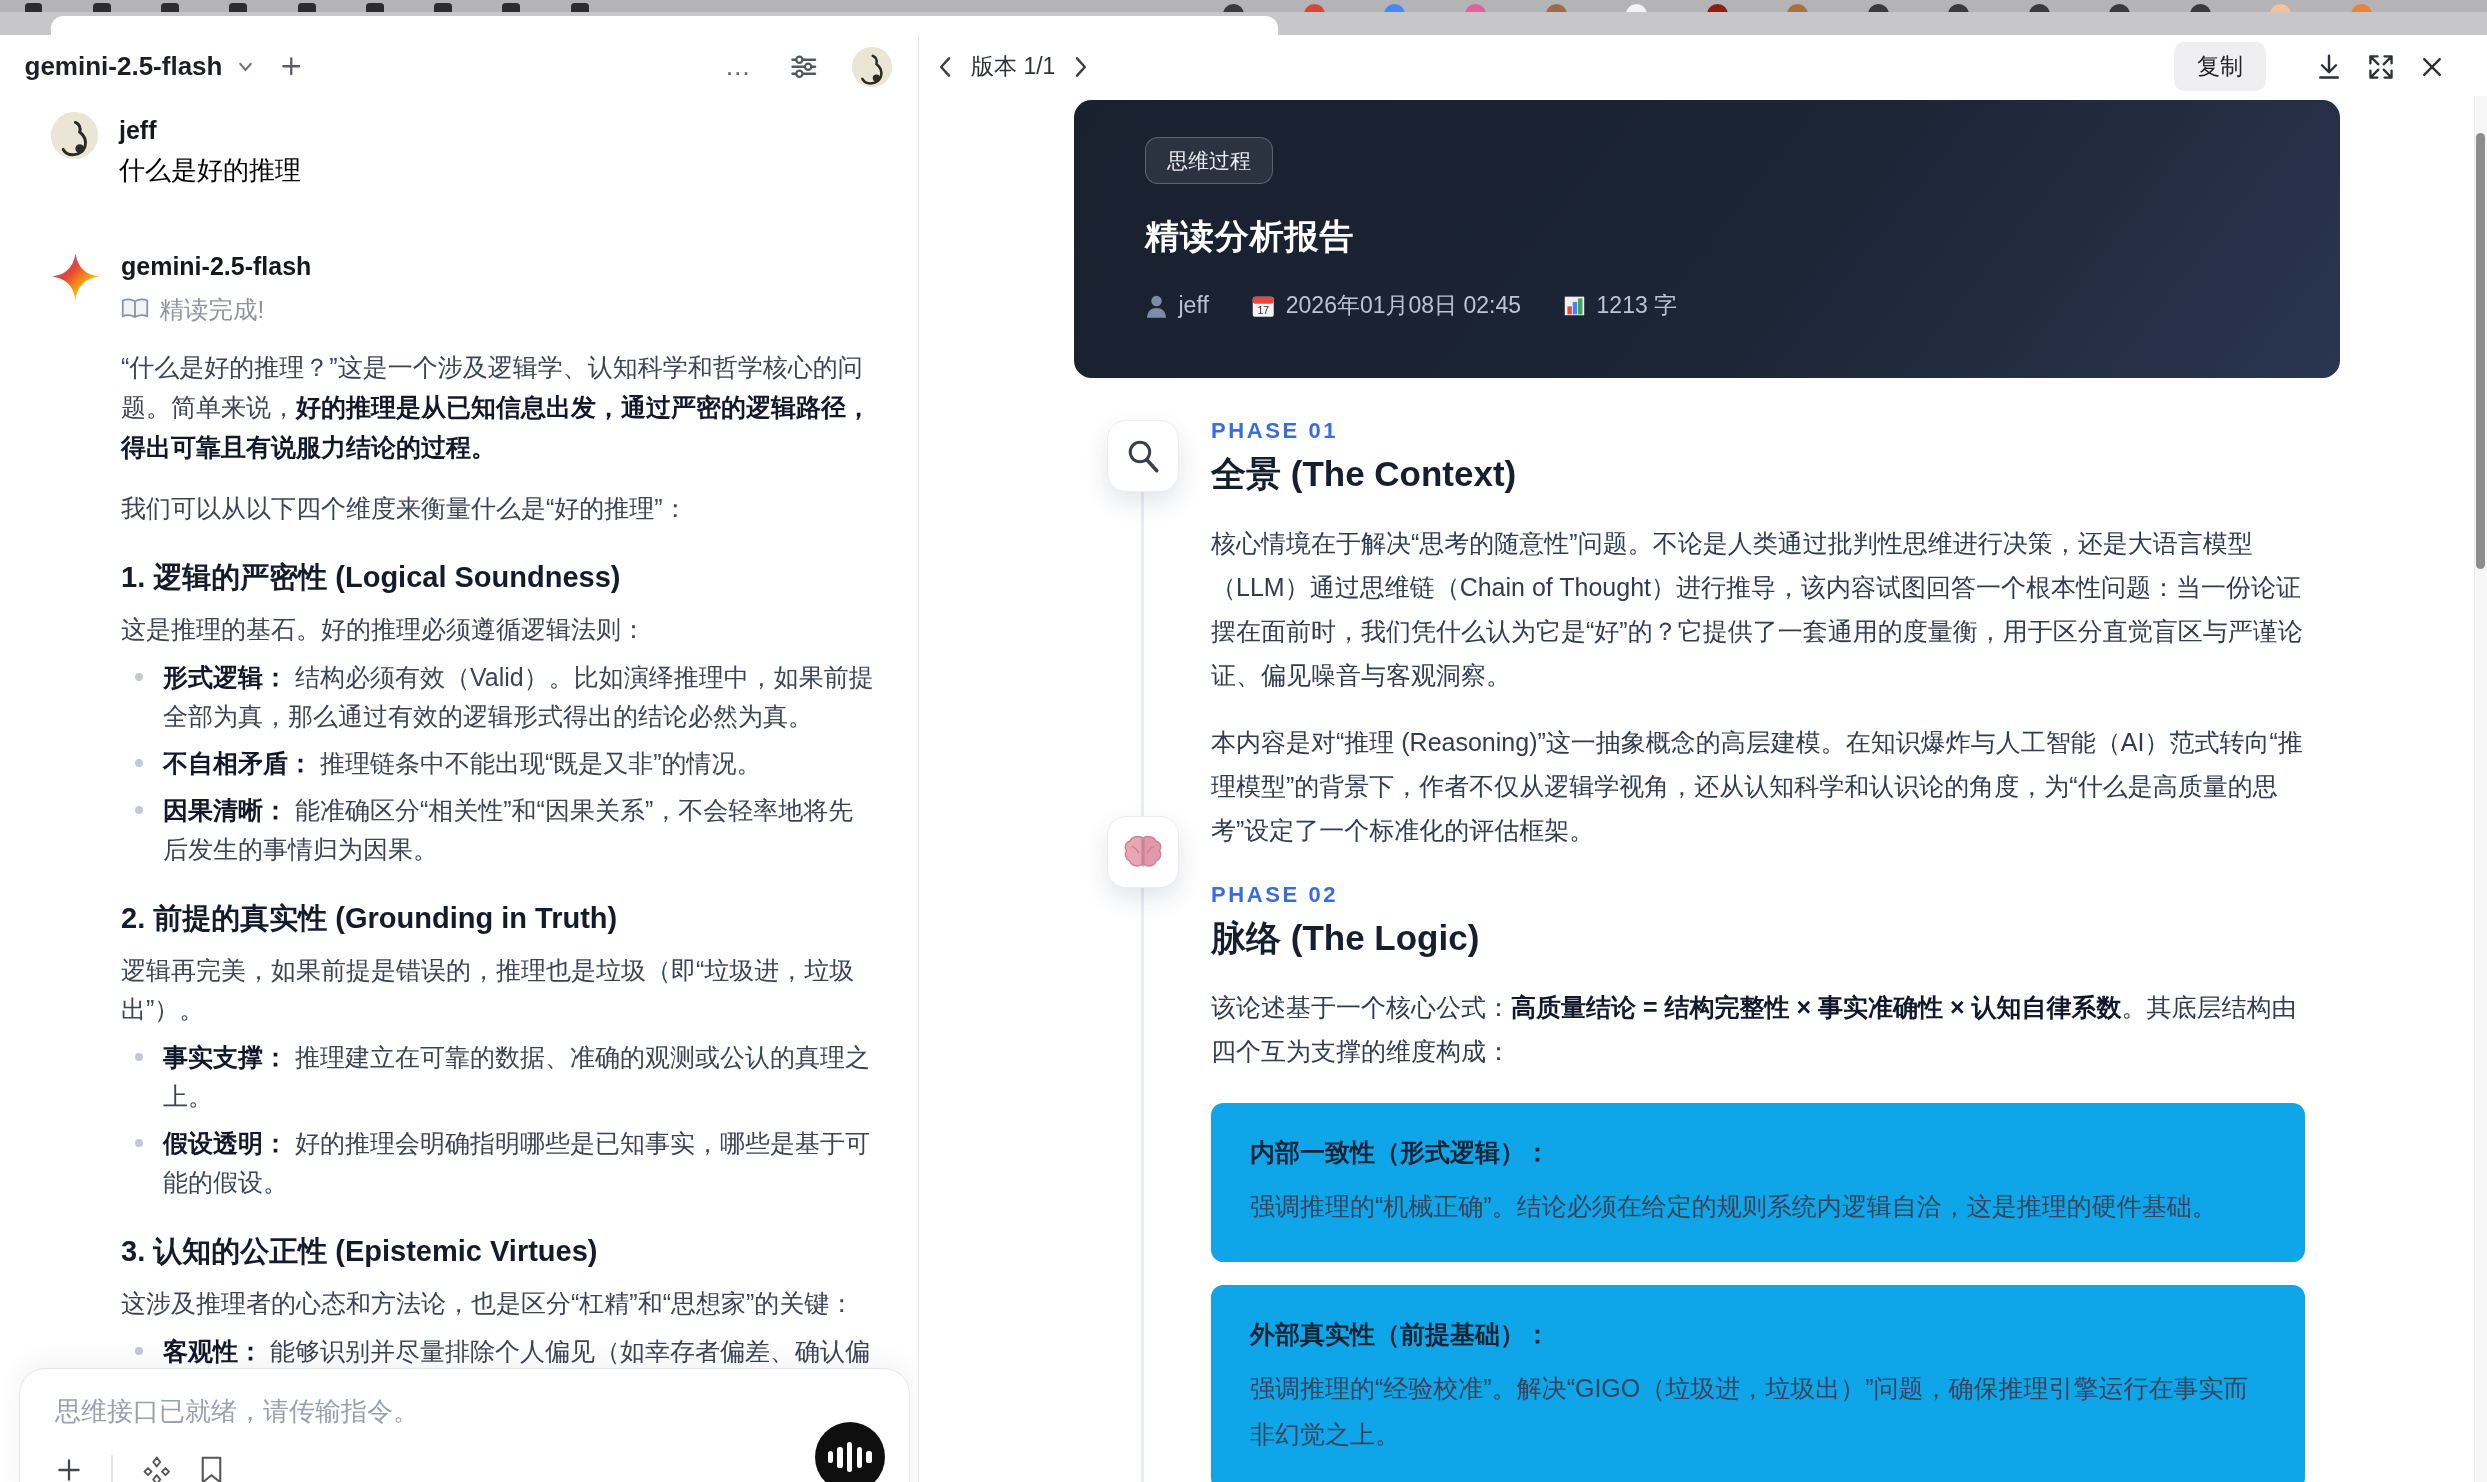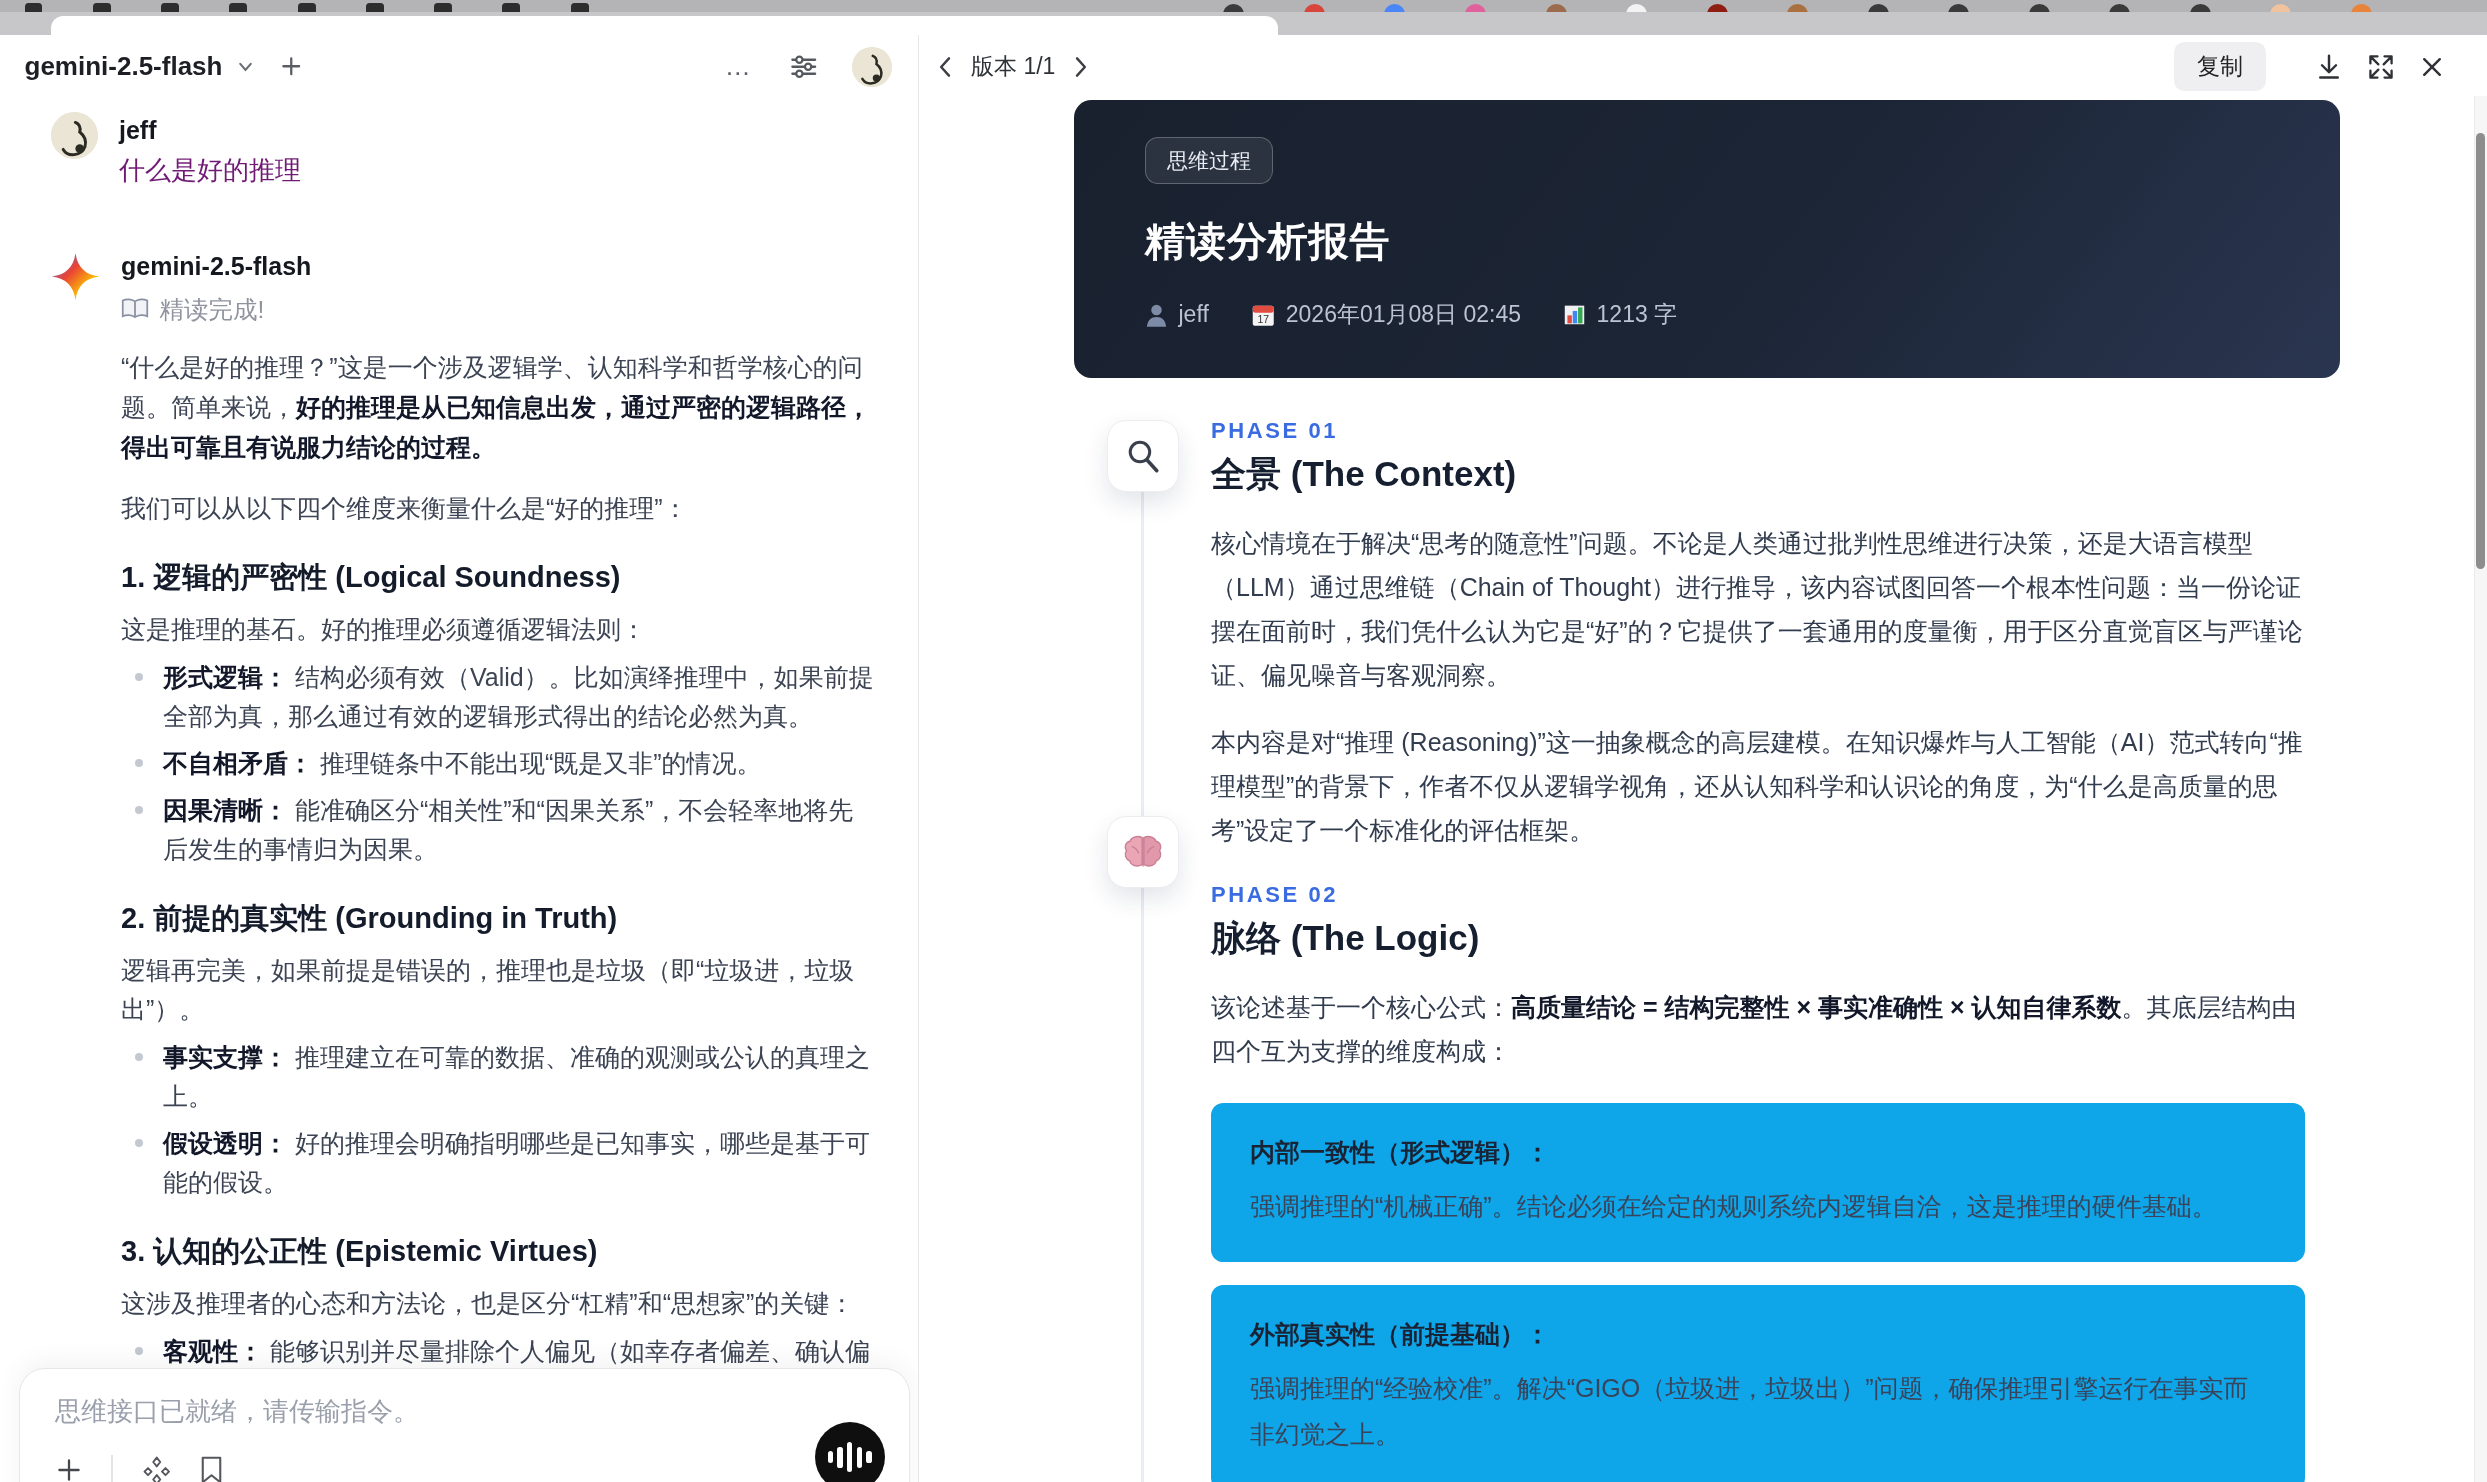--- a/index.html
+++ b/index.html
@@ -23,21 +23,21 @@
   .lp-sp { flex:1; }
   .dots { font-size:26px; color:#5c5f66; letter-spacing:1.8px; margin-right:35px; }
   .sliders { margin-right:33px; display:flex; }
   .avatar-sm { width:40px; height:40px; border-radius:50%; overflow:hidden; background:#eae5d6; }
 
   .chat { padding:14px 44px 0 51px; }
   .msg-row { display:flex; gap:21px; }
   .avatar-lg { width:47px; height:47px; border-radius:50%; overflow:hidden; background:#eae5d6; flex:none; }
   .gem-icon { width:49px; height:49px; flex:none; display:flex; align-items:flex-start; justify-content:center; padding-top:3.5px;}
   .msg-name { font-size:25px; font-weight:bold; color:#15181f; padding-top:3.5px;}
-  .msg-text { font-size:26px; color:#701a75; margin-top:8.8px; }
+  .msg-text { font-size:26px; color:#000000; margin-top:8.8px; }
   .assistant { margin-top:60px; }
   .status { margin-top:12.3px; font-size:24.5px; color:#8e939e; display:flex; align-items:center; gap:10.5px; }
   .para { font-size:25px; line-height:40px; color:#3c4454; margin-top:21px; }
   .para b, .term { color:#12182a; }
   .sec-h { font-size:29px; font-weight:bold; color:#141b2a; margin:30px 0 0; }
   .sec-intro { font-size:25px; line-height:39px; color:#3c4454; margin-top:12.3px; }
   ul.bullets { list-style:none; margin-top:8.8px; }
   ul.bullets li { position:relative; padding-left:42px; font-size:25px; line-height:39px; color:#3c4454; margin:7.9px 0; }
   ul.bullets li::before { content:''; position:absolute; left:14px; top:15px; width:7.9px; height:7.9px; border-radius:50%; background:#c3c8d1; }
 
@@ -62,21 +62,21 @@
   .timeline { position:absolute; left:221px; top:455px; bottom:0; width:2.6px; background:#e9edf4; z-index:0; }
   .phase-ic { position:absolute; left:187px; width:72px; height:72px; background:#fff; border:0.9px solid #ededf1; border-radius:19px;
     box-shadow:0 10.5px 24.5px rgba(25,40,70,.12); display:flex; align-items:center; justify-content:center; z-index:2; }
   .phase-ic.p1 { top:385px; }
   .phase-ic.p2 { top:781px; }
 
   .hero { position:relative; margin:1.8px 0 0 154px; width:1266px; height:278px; border-radius:17.5px; color:#fff; padding:37px 71px;
     background:linear-gradient(128deg,#19212f 0%,#1c2535 55%,#2a3550 100%); z-index:1; }
   .badge { display:inline-block; padding:8.8px 21px; font-size:21px; color:#e9ecf3; background:rgba(255,255,255,.08);
     border:0.9px solid rgba(255,255,255,.25); border-radius:13px; }
-  .hero-title { margin-top:30px; font-size:40px; font-weight:bold; letter-spacing:0.9px; }
+  .hero-title { margin-top:30px; font-size:34px; font-weight:bold; letter-spacing:0.9px; }
   .hero-meta { margin-top:30px; display:flex; align-items:center; gap:42px; font-size:23px; color:#bcc4d3; }
   .meta-item { display:flex; align-items:center; gap:10.5px; }
 
   .phase-body { position:relative; margin-left:291px; width:1094px; z-index:1; }
   .ph-label { font-size:22px; font-weight:bold; letter-spacing:2.6px; color:#3a6be0; }
   .ph-title { font-size:35px; font-weight:bold; color:#161f30; margin-top:7px; }
   .ph-para { font-size:25px; line-height:44px; color:#323c4f; margin-top:23px; }
   .ph-para b { color:#12182a; }
   .phase1 { margin-top:40px; }
   .phase2 { margin-top:30px; }

